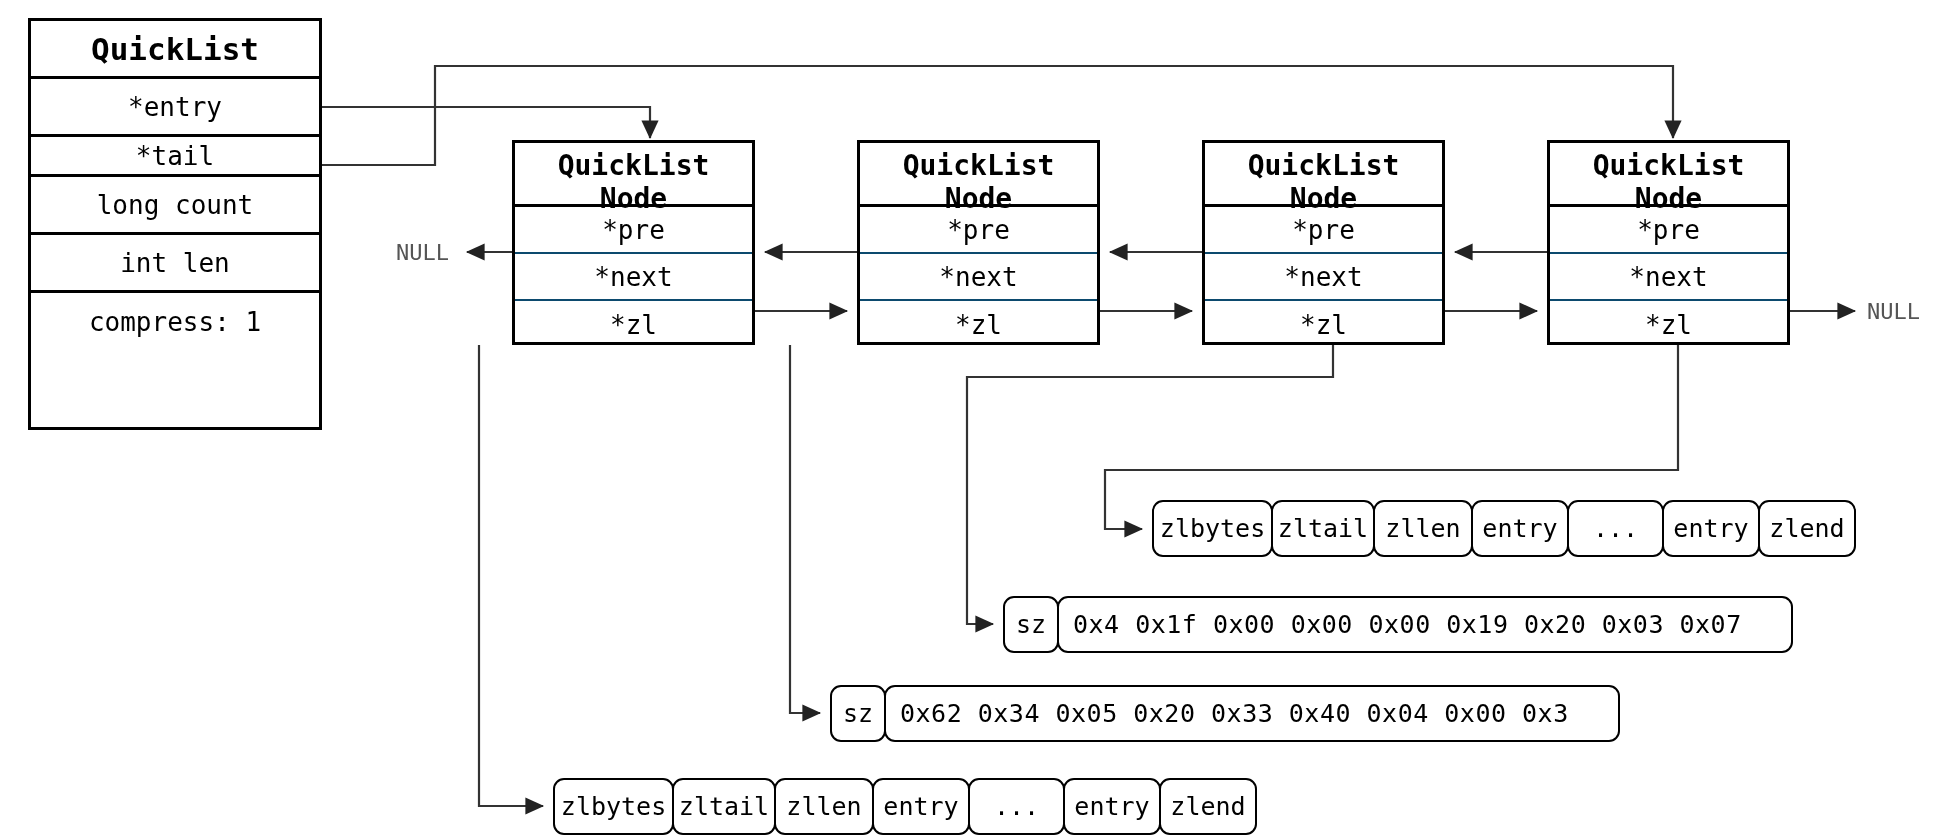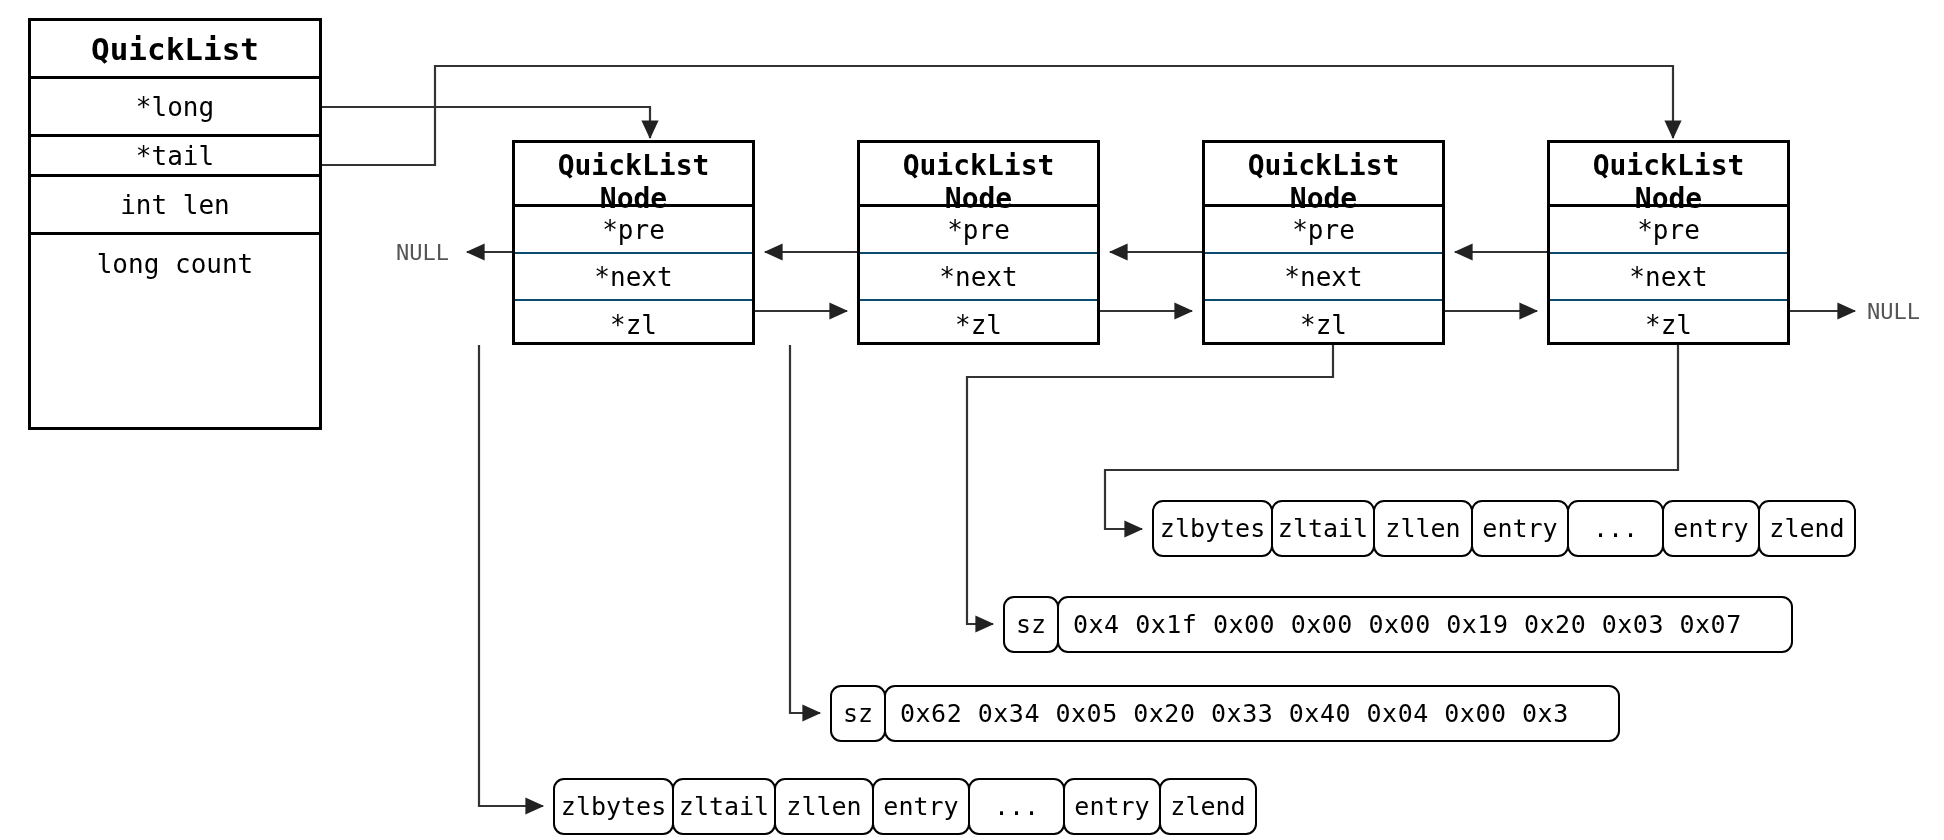--- a/index.html
+++ b/index.html
@@ -147,24 +147,25 @@
     <path d="M790,345 L790,713 L820,713" marker-end="url(#arrowDark)"></path>
 
     <path d="M1333,345 L1333,377 L967,377 L967,624 L993,624" marker-end="url(#arrowDark)"></path>
 
     <path d="M1678,345 L1678,470 L1105,470 L1105,529 L1142,529" marker-end="url(#arrowDark)"></path>
   </g>
 </svg>
 
 <div class="struct-box" style="left:28px; top:18px; width:294px; height:412px;">
   <div class="struct-row struct-title" style="height:58px;">QuickList</div>
-  <div class="struct-row struct-field" style="height:58px;">*long</div>
+  <div class="struct-row struct-field" style="height:58px;">*entry</div>
   <div class="struct-row struct-field" style="height:40px;">*tail</div>
+  <div class="struct-row struct-field" style="height:58px;">long count</div>
   <div class="struct-row struct-field" style="height:58px;">int len</div>
-  <div class="struct-row struct-field" style="height:58px;">long count</div>
+  <div class="struct-row struct-field" style="height:58px;">compress: 1</div>
 </div>
 
 <div class="node-box" style="left:512px; top:140px; width:243px; height:205px;">
   <div class="node-head" style="height:64px;">QuickList
 Node</div>
   <div class="node-row" style="height:47px;">*pre</div>
   <div class="node-row" style="height:47px;">*next</div>
   <div class="node-row" style="height:47px;">*zl</div>
 </div>
 

